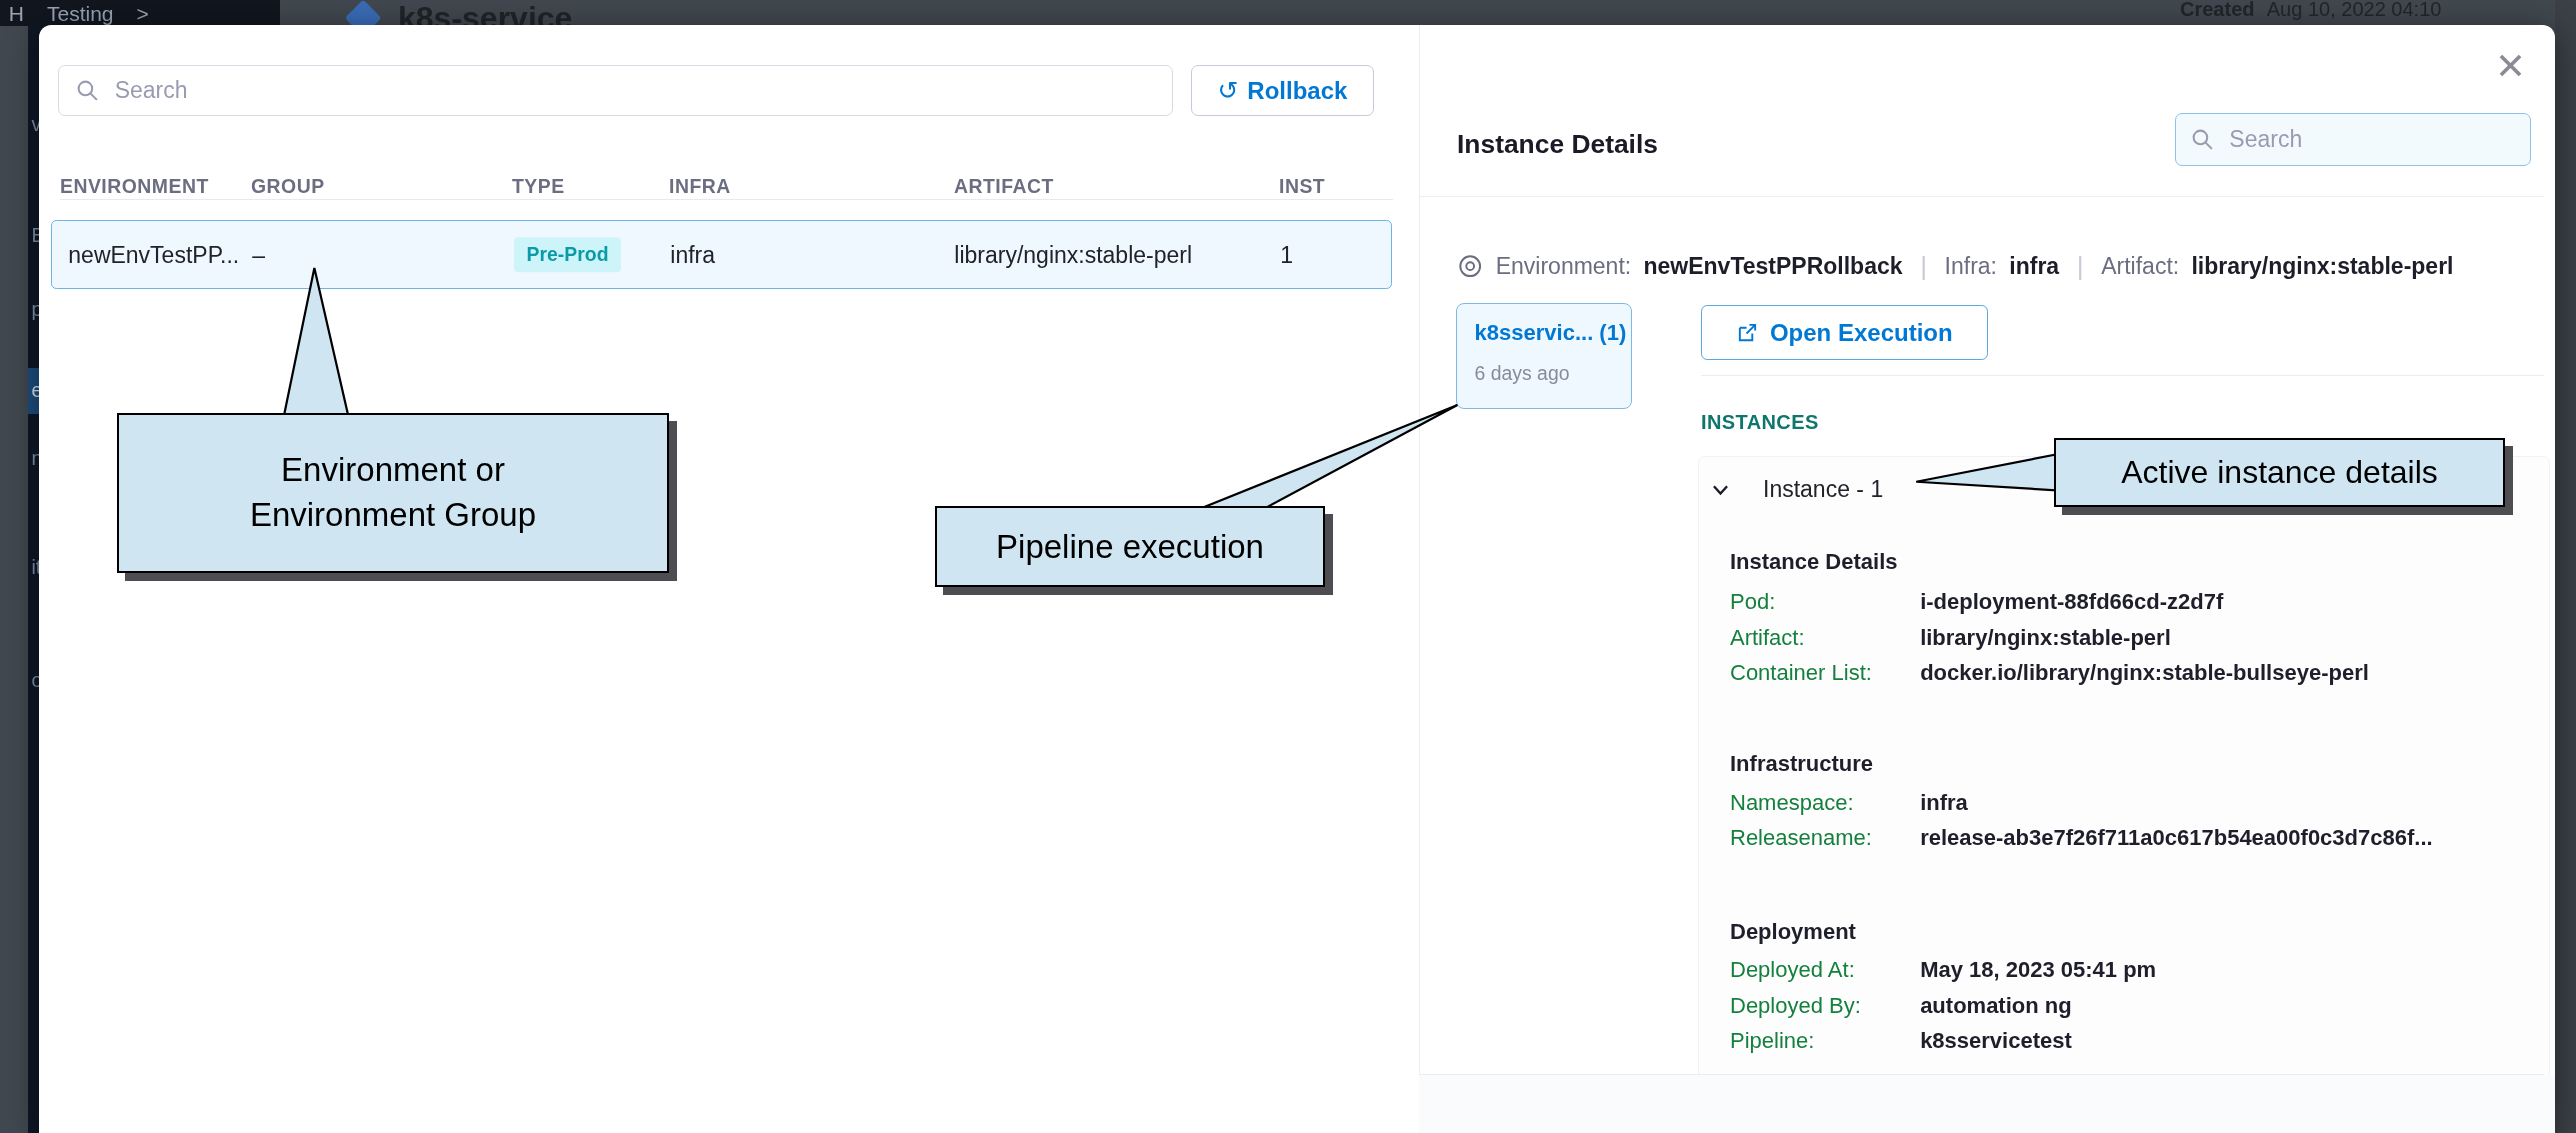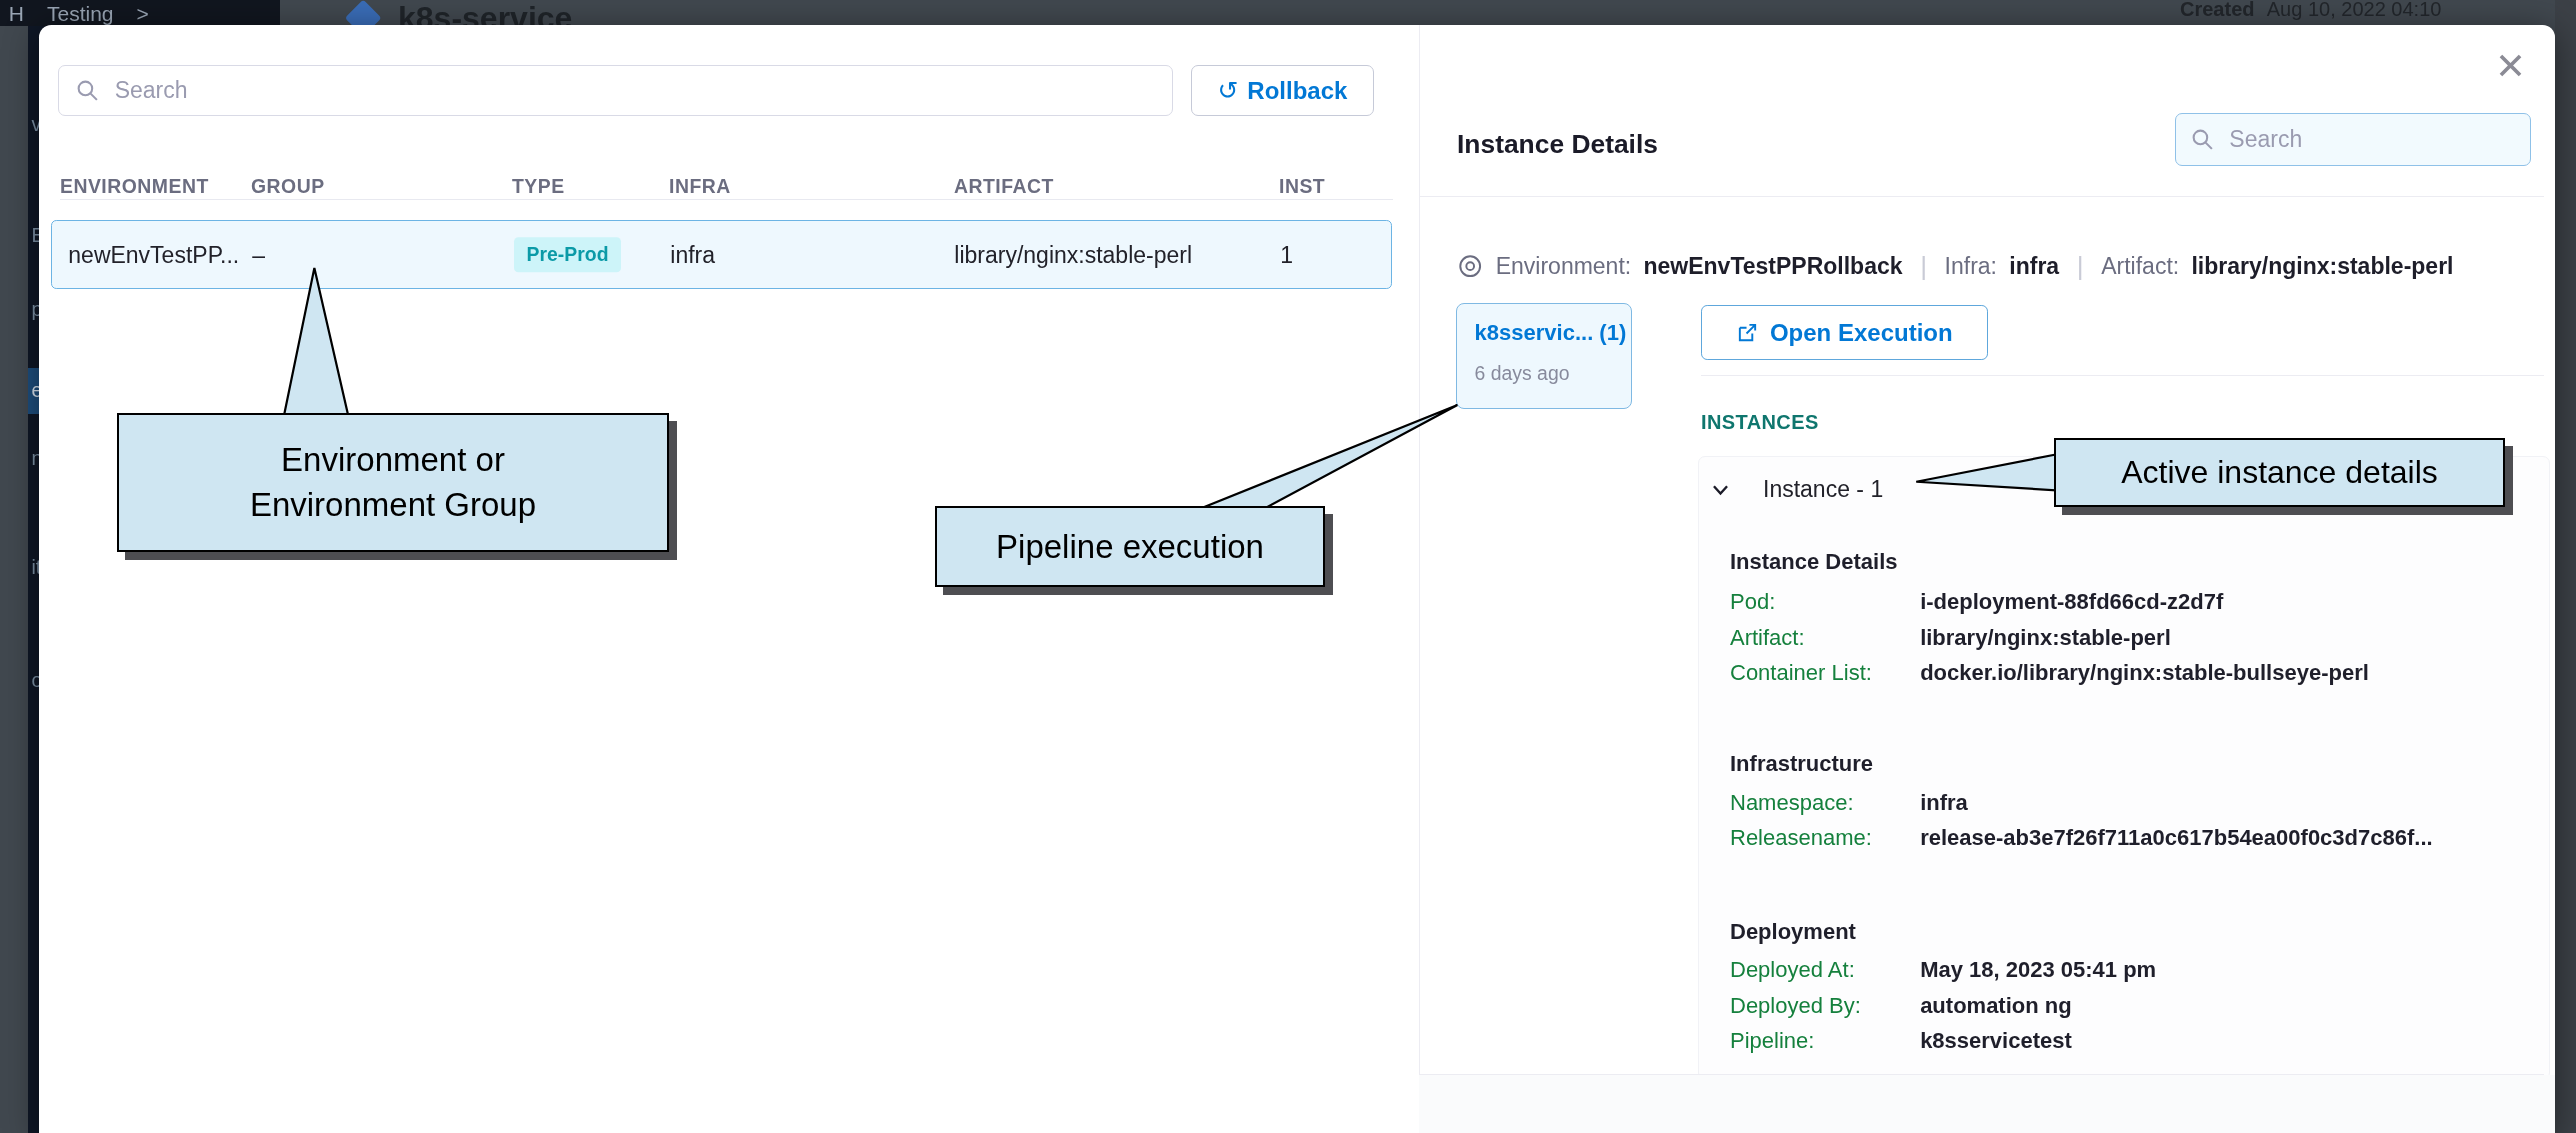--- a/index.html
+++ b/index.html
@@ -237,21 +237,21 @@
       <span class="kv-value">k8sservicetest</span>
     </div>
 
     <div class="bottom-divider"></div>
     <div class="bottom-strip"></div>
   </div>
 
   <svg class="tail" style="left:264px;top:261px" width="106" height="160" viewBox="0 0 120 182">
     <polygon points="57,8 22,178 96,178" fill="#cfe6f2" stroke="#000" stroke-width="2.5"></polygon>
   </svg>
-  <div class="callout" style="left:117px;top:413px;width:552px;height:139px;font-size:33px;line-height:1.35">
+  <div class="callout" style="left:117px;top:413px;width:552px;height:160px;font-size:33px;line-height:1.35">
     <span>Environment or</span>
     <span>Environment Group</span>
   </div>
 
   <svg class="tail" style="left:1189px;top:398px" width="282" height="116" viewBox="0 0 320 132">
     <polygon points="305,8 12,126 85,126" fill="#cfe6f2" stroke="#000" stroke-width="2.5"></polygon>
   </svg>
   <div class="callout" style="left:935px;top:506px;width:390px;height:81px;font-size:33px">
     <span>Pipeline execution</span>
   </div>

